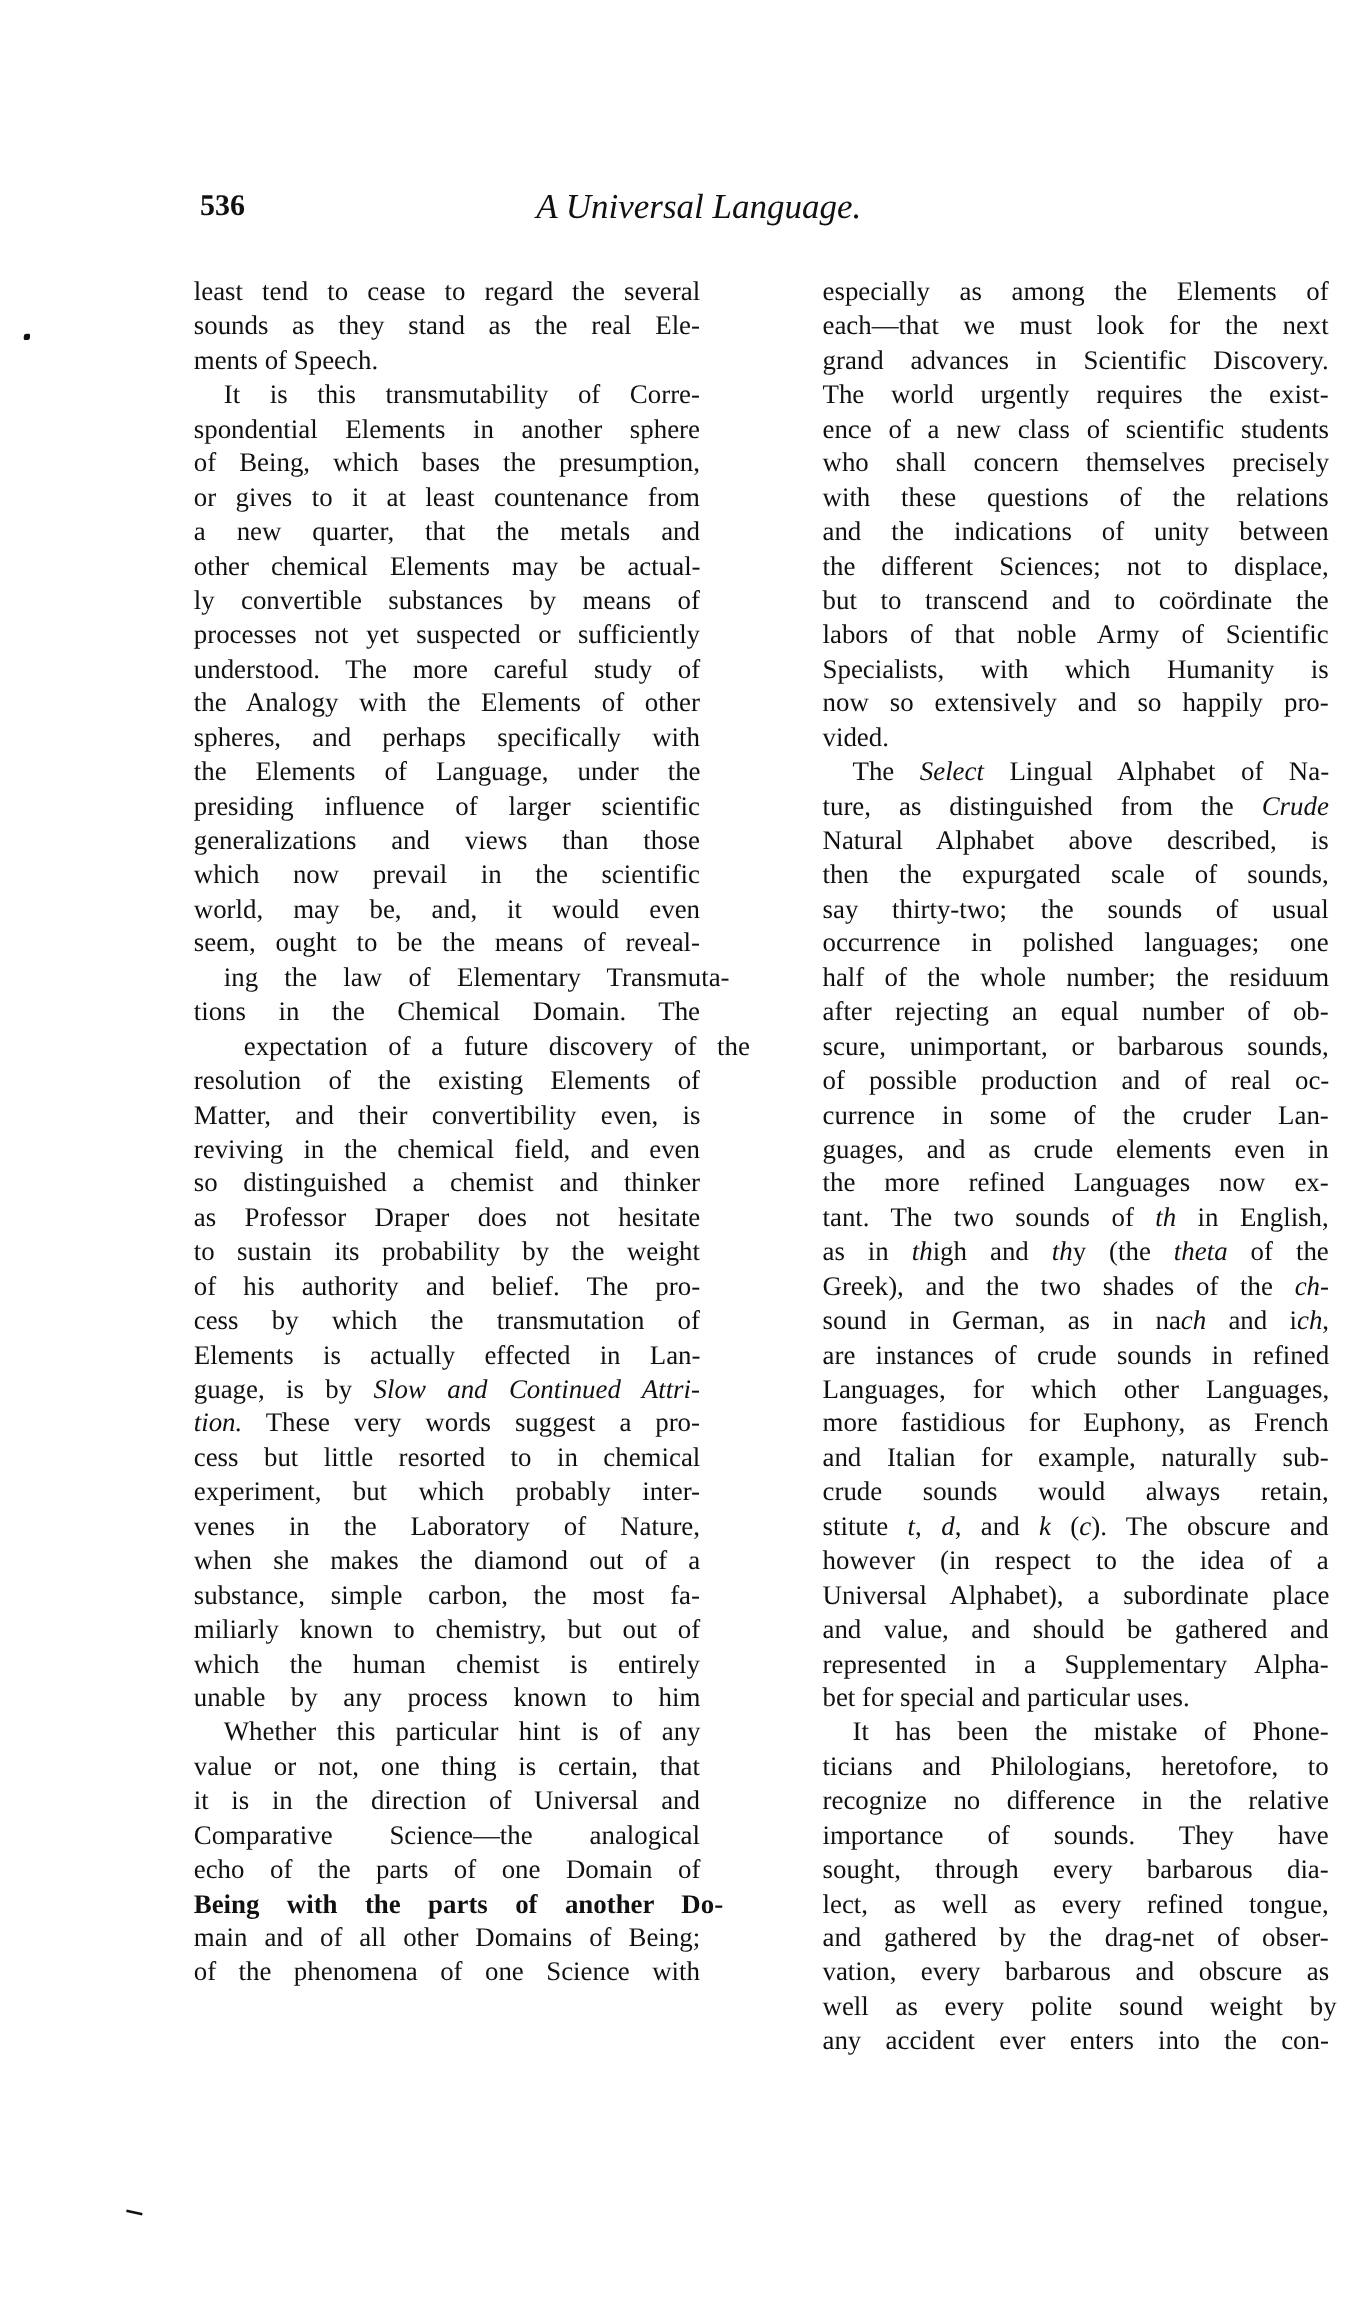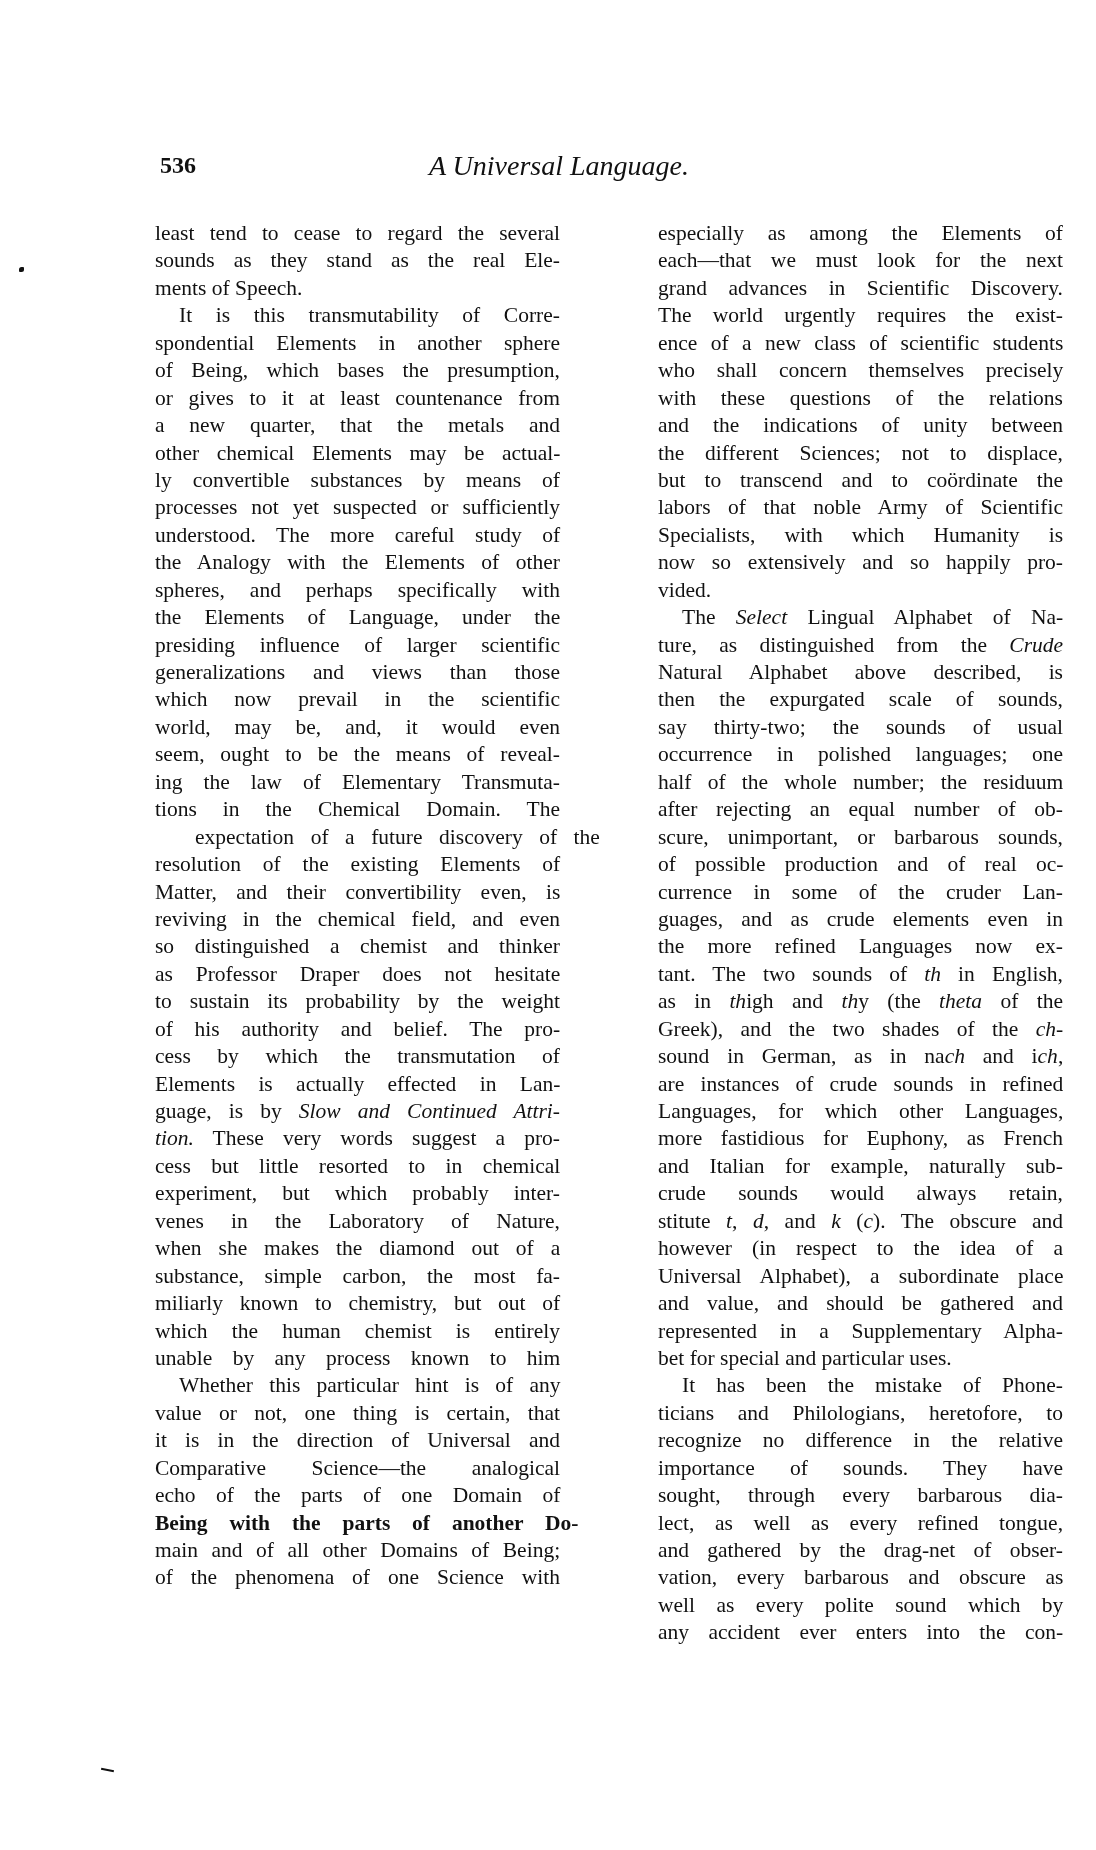--- a/index.html
+++ b/index.html
@@ -38,21 +38,21 @@
       <span class="line" style="display: block; word-spacing: 8.6px;">processes not yet suspected or sufficiently</span>
       <span class="line" style="display: block; word-spacing: 15.2px;">understood.  The more careful study of</span>
       <span class="line" style="display: block; word-spacing: 11.1667px;">the Analogy with the Elements of other</span>
       <span class="line" style="display: block; word-spacing: 18px;">spheres, and perhaps specifically with</span>
       <span class="line" style="display: block; word-spacing: 17.8px;">the Elements of Language, under the</span>
       <span class="line" style="display: block; word-spacing: 18px;">presiding influence of larger scientific</span>
       <span class="line" style="display: block; word-spacing: 18px;">generalizations and views than those</span>
       <span class="line" style="display: block; word-spacing: 18px;">which now prevail in the scientific</span>
       <span class="line" style="display: block; word-spacing: 18px;">world, may be, and, it would even</span>
       <span class="line" style="display: block; word-spacing: 10.4286px;">seem, ought to be the means of reveal-</span>
-      <span class="line" style="display: block; word-spacing: 15.6px;">ing the law of Elementary Transmuta-</span>
+      <span class="line" style="display: block; word-spacing: 15.6px; margin-left: 24px;">ing the law of Elementary Transmuta-</span>
       <span class="line" style="display: block; word-spacing: 18px;">tions in the Chemical Domain.  The</span>
       <span class="line" style="display: block; word-spacing: 11.1667px; margin-left: 40px;">expectation of a future discovery of the</span>
       <span class="line" style="display: block; word-spacing: 16.4px;">resolution of the existing Elements of</span>
       <span class="line" style="display: block; word-spacing: 14px;">Matter, and their convertibility even, is</span>
       <span class="line" style="display: block; word-spacing: 10.6667px;">reviving in the chemical field, and even</span>
       <span class="line" style="display: block; word-spacing: 15.2px;">so distinguished a chemist and thinker</span>
       <span class="line" style="display: block; word-spacing: 17.4px;">as Professor Draper does not hesitate</span>
       <span class="line" style="display: block; word-spacing: 12.5px;">to sustain its probability by the weight</span>
       <span class="line" style="display: block; word-spacing: 16.3333px;">of his authority and belief.  The pro-</span>
       <span class="line" style="display: block; word-spacing: 18px;">cess by which the transmutation of</span>
@@ -120,19 +120,19 @@
       <span class="line" style="display: block; word-spacing: 17.25px;">represented in a Supplementary Alpha-</span>
       <span class="line last" style="display: block;">bet for special and particular uses.</span>
       <span class="line indent" style="display: block; word-spacing: 15.6667px;">It has been the mistake of Phone-</span>
       <span class="line" style="display: block; word-spacing: 18px;">ticians and Philologians, heretofore, to</span>
       <span class="line" style="display: block; word-spacing: 15.8px;">recognize no difference in the relative</span>
       <span class="line" style="display: block; word-spacing: 18px;">importance of sounds.  They have</span>
       <span class="line" style="display: block; word-spacing: 18px;">sought, through every barbarous dia-</span>
       <span class="line" style="display: block; word-spacing: 15.1667px;">lect, as well as every refined tongue,</span>
       <span class="line" style="display: block; word-spacing: 12.8333px;">and gathered by the drag-net of obser-</span>
       <span class="line" style="display: block; word-spacing: 14.2px;">vation, every barbarous and obscure as</span>
-      <span class="line" style="display: block; word-spacing: 16px;">well as every polite sound which by</span>
+      <span class="line" style="display: block; word-spacing: 16px;">well as every polite sound weight by</span>
       <span class="line" style="display: block; word-spacing: 14px;">any accident ever enters into the con-</span>
     </div>
 
   <div class="speck"></div>
   <div class="dash"></div>
 </div>
 
 </body></html>

